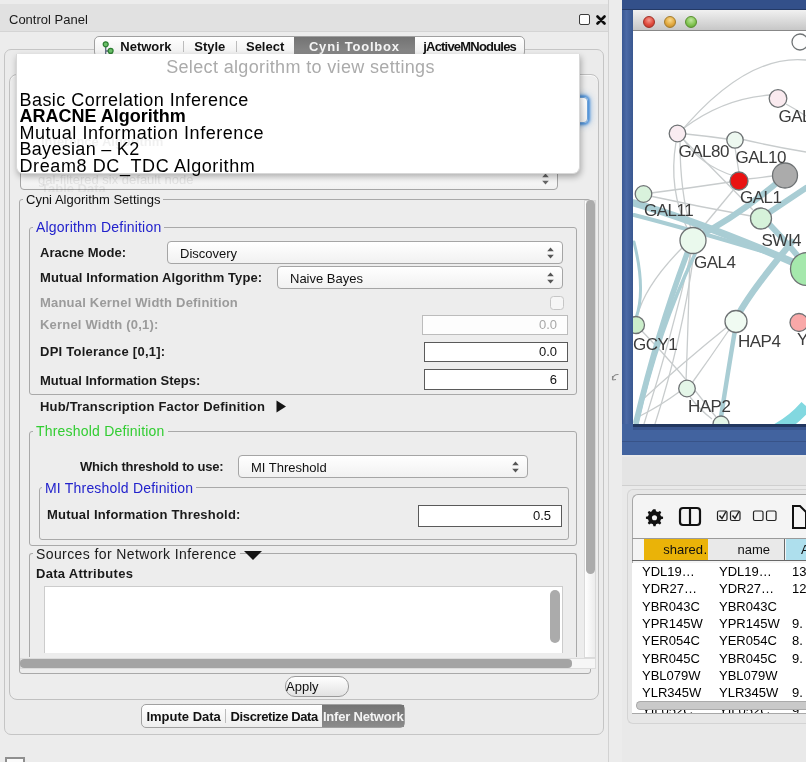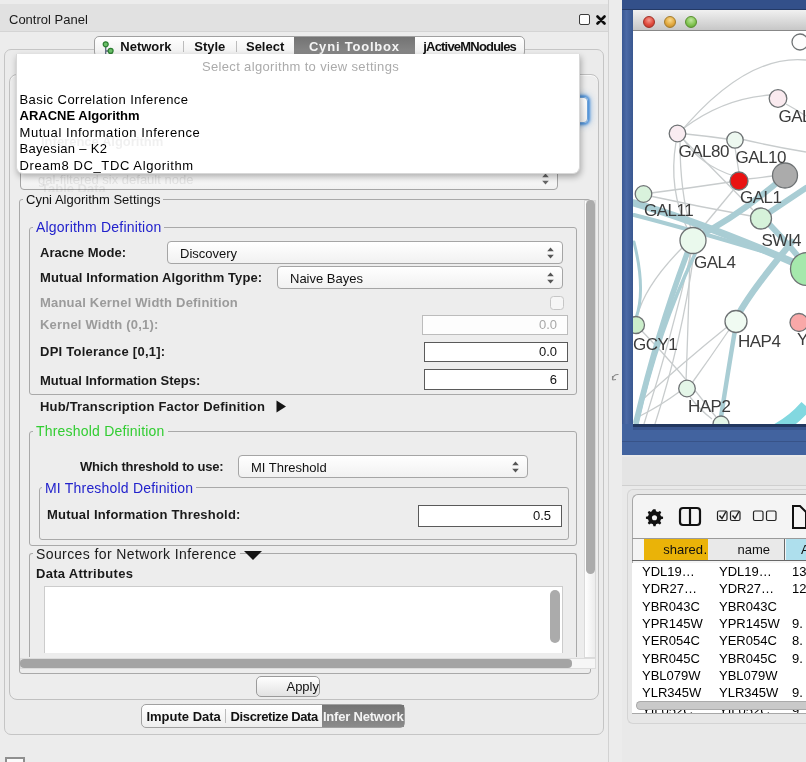--- a/index.html
+++ b/index.html
@@ -17,21 +17,21 @@
 .field.dis { border:1px solid #bcbcbc; color:#a8a8a8; background:#fdfdfd; }
 .tabbar { position:absolute; display:flex; background:linear-gradient(#ffffff,#eeeeee); border:1px solid #a0a0a0; border-radius:5px; }
 .tab { font-size:13px; font-weight:bold; color:#111; white-space:nowrap; display:flex; align-items:center; justify-content:center; position:relative; }
 .tab.sel { background:linear-gradient(#737373,#8b8b8b); color:#f4f4f4; }
 .tdiv { width:1px; background:#bcbcbc; margin:4px 0; }
 .sbt { position:absolute; background:#ababab; border-radius:5px; }
 .trow { display:flex; height:17.3px; align-items:center; font-size:13px; color:#000; }
 .trow .c1 { width:76px; padding-left:10px; }
 .trow .c2 { width:76px; padding-left:11px; }
 .trow .c3 { width:21px; padding-left:8px; }
-#popup .it { position:absolute; left:2.5px; height:16.5px; line-height:16.5px; font-size:13px; color:#000; white-space:nowrap; }
+#popup .it { position:absolute; left:2.5px; height:16.5px; line-height:16.5px; font-size:18px; color:#000; white-space:nowrap; }
 </style>
 </head>
 <body>
 <div id="stage">
 
   <div class="abs" style="left:608px;top:0;width:1px;height:762px;background:#d2d2d2;"></div>
   <div class="abs" style="left:0;top:4px;width:608px;height:28px;background:#e1e1e1;border-bottom:1px solid #d4d4d4;"></div>
   <div class="abs" style="left:9px;top:12px;font-size:13px;color:#1a1a1a;">Control Panel</div>
   <div class="abs" style="left:579px;top:14px;width:10.5px;height:10.5px;border:1.8px solid #3b3b3b;border-radius:2px;background:#fdfdfd;"></div>
   <svg class="abs" style="left:596px;top:14.5px" width="10" height="10" viewBox="0 0 10 10">
@@ -134,21 +134,21 @@
 
   <div class="abs lbl" style="left:36px;top:566px;letter-spacing:0.3px;">Data Attributes</div>
   <div class="abs" style="left:44px;top:586px;width:519px;height:67px;border:1px solid #cccccc;border-bottom:none;background:#ffffff;"></div>
   <div class="abs sbt" style="left:550px;top:590px;width:10px;height:53px;"></div>
 
   <div class="abs" style="left:584px;top:200px;width:12px;height:458px;background:linear-gradient(90deg,#ffffff,#ececec);border:1px solid #dadada;"></div>
   <div class="abs sbt" style="left:585.5px;top:200px;width:9px;height:374px;"></div>
   <div class="abs" style="left:20px;top:658px;width:576px;height:11px;background:#f6f6f6;border:1px solid #dcdcdc;"></div>
   <div class="abs sbt" style="left:20px;top:658.5px;width:552px;height:9.5px;border-radius:4px;background:#a4a4a4;"></div>
 
-  <div class="abs" style="left:256px;top:676px;width:64px;height:21px;background:linear-gradient(#ffffff,#efefef 55%,#e2e2e2);border:1px solid #9b9b9b;border-radius:5px;font-size:13px;color:#111;text-align:right;line-height:19px;">Apply</div>
+  <div class="abs" style="left:285px;top:676px;width:64px;height:21px;background:linear-gradient(#ffffff,#efefef 55%,#e2e2e2);border:1px solid #9b9b9b;border-radius:10px;font-size:13px;color:#111;text-align:left;line-height:19px;">Apply</div>
 
   <div class="tabbar" style="left:141px;top:704px;width:264px;height:24px;">
     <div class="tab" style="width:102px;">Impute Data</div>
     <div class="tdiv"></div>
     <div class="tab" style="width:118px;letter-spacing:-0.4px;">Discretize Data</div>
     <div class="tab sel" style="width:100px;letter-spacing:-0.2px;">Infer Network</div>
   </div>
 
   <div class="abs" id="popup" style="left:16px;top:54px;width:564px;height:120px;background:#ffffff;border:1px solid #d8d8d8;border-top:none;border-radius:0 0 7px 7px;box-shadow:1px 3px 6px rgba(0,0,0,0.3);">
     <div class="it" style="top:5px;width:100%;text-align:center;color:#ababab;letter-spacing:0.35px;">Select algorithm to view settings</div>

